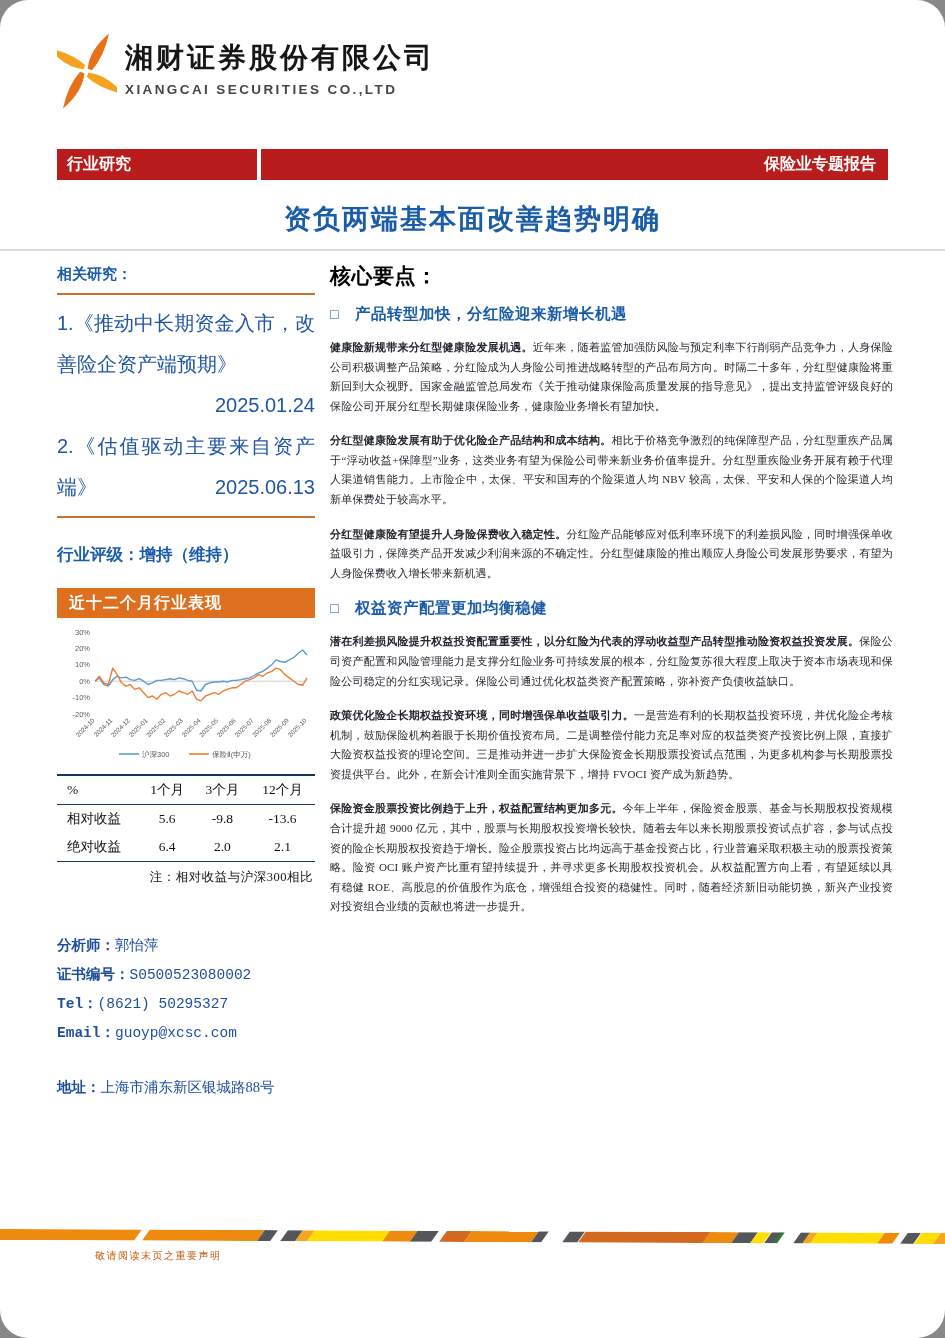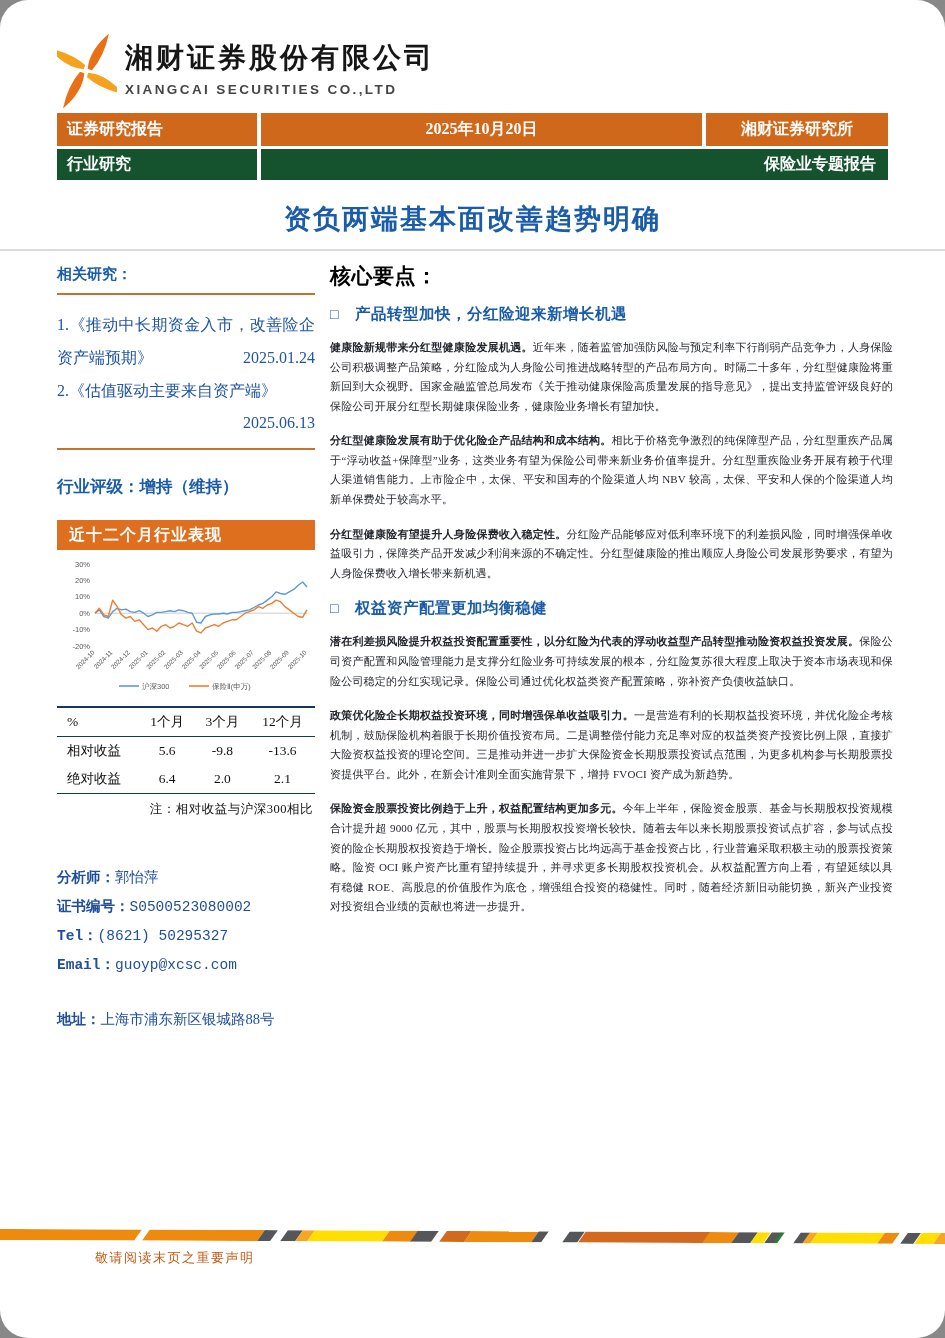--- a/index.html
+++ b/index.html
@@ -11,34 +11,34 @@
   .logo-mark { width:60px; height:76px; }
   .company-block { margin-left:8px; padding-top:6px; }
   .company-cn { font-size:28px; font-weight:bold; color:#161616; letter-spacing:3px; font-family:"Liberation Sans","DejaVu Sans",sans-serif; }
   .company-en { font-size:13.5px; color:#454545; letter-spacing:2.4px; margin-top:5px; font-weight:bold; }
 
   .bar { position:absolute; left:57px; width:831px; display:flex; color:#fff; font-family:"Liberation Serif","DejaVu Serif",serif; font-weight:bold; font-size:16px; }
   .bar1 { top:113px; height:33px; }
   .bar2 { top:149px; height:31px; }
   .bar .cell { display:flex; align-items:center; }
   .bar1 .cell { background:#D0681C; }
-  .bar2 .cell { background:#14532d; }
+  .bar2 .cell { background:#b91c1c; }
   .cell-l { width:200px; padding-left:10px; }
   .cell-gap { width:4px; background:#fff; }
   .cell-c { flex:1; justify-content:center; }
   .cell-r { width:182px; justify-content:center; }
   .cell-rest { flex:1; justify-content:flex-end; padding-right:12px; }
 
   .report-title { position:absolute; top:201px; left:0; width:100%; text-align:center; font-size:27px; font-weight:bold; color:#1A5CA8; letter-spacing:2px; }
   .title-rule { position:absolute; top:249px; left:0; width:945px; height:2px; background:#DBDBDB; }
 
   
   .leftcol { position:absolute; left:57px; top:265px; width:258px; }
   .rel-heading { color:#1A5CA8; font-weight:bold; font-size:15px; margin-bottom:9px; }
-  .rel-box { border-top:2px solid #C4722F; border-bottom:2px solid #C4722F; padding:14px 0 8px; font-family:Liberation Serif, serif; color:#2155A3; font-size:16px; line-height:2.05; }
+  .rel-box { border-top:2px solid #C4722F; border-bottom:2px solid #C4722F; padding:8px 0 8px; font-family:Liberation Sans, sans-serif; color:#2155A3; font-size:20px; line-height:2.05; }
   .rel-item { overflow:hidden; text-align:justify; }
   .rel-date { float:right; }
   .rating { margin-top:26px; color:#1A5CA8; font-weight:bold; font-size:16.5px; }
   .chart-banner { margin-top:22px; height:30px; line-height:30px; background:#DD6F1E; color:#fff; font-weight:bold; font-size:16px; padding-left:12px; font-family:"Liberation Serif","DejaVu Serif",serif; letter-spacing:1px; }
   .chart-wrap { margin-top:4px; }
   .perf-table { width:100%; border-collapse:collapse; margin-top:8px; font-family:"Liberation Serif","DejaVu Serif",serif; font-size:13.5px; color:#111; }
   .perf-table thead tr { border-top:2px solid #17365D; border-bottom:1.5px solid #17365D; }
   .perf-table tbody tr:last-child { border-bottom:1.5px solid #17365D; }
   .perf-table th, .perf-table td { padding:5px 2px; text-align:center; font-weight:normal; }
   .perf-table th:first-child, .perf-table td:first-child { text-align:left; padding-left:10px; width:32%; }
@@ -51,21 +51,21 @@
   .maincol { position:absolute; left:330px; top:262px; width:563px; }
   .core-heading { font-size:21px; font-weight:bold; color:#000; font-family:"Liberation Serif","DejaVu Serif",serif; margin-bottom:14px; letter-spacing:0.5px; }
   .bullet-row { display:flex; gap:16px; color:#1A5CA8; font-weight:bold; font-size:15.5px; margin:8px 0 13px; font-family:"Liberation Serif","DejaVu Serif",serif; letter-spacing:0.5px; }
   .bullet-square { font-size:14px; line-height:1.5; }
   .para { font-family:"Liberation Serif","DejaVu Serif",serif; font-size:11px; line-height:1.78; color:#23262e; text-align:justify; margin-bottom:15px; letter-spacing:0.2px; }
   .para b { font-weight:bold; }
 
   
   .footer-stripe { position:absolute; top:1231px; left:-6px; width:960px; height:11px; display:flex; overflow:hidden; transform:rotate(0.25deg); }
   .footer-stripe .seg { height:100%; transform:skewX(-35deg); }
-  .disclaimer { position:absolute; left:95px; top:1249px; color:#C05A11; font-family:"Liberation Serif","DejaVu Serif",serif; font-size:13px; letter-spacing:1.5px; }
+  .disclaimer { position:absolute; left:95px; top:1249px; color:#C05A11; font-family:"Liberation Serif","DejaVu Serif",serif; font-size:10px; letter-spacing:1.5px; }
 </style>
 </head>
 <body>
 
 <div class="page">
 
   <div class="logo-row">
     <svg class="logo-mark" viewBox="0 0 60 76">
       <g transform="translate(29,38)">
         <path d="M2,-2 Q6,-20 28,-34 Q20,-12 6,0 Z" fill="#E87017" transform="rotate(-8)"></path>
@@ -73,27 +73,20 @@
         <path d="M2,-2 Q6,-20 28,-34 Q20,-12 6,0 Z" fill="#E87017" transform="rotate(172)"></path>
         <path d="M2,-2 Q6,-20 28,-34 Q20,-12 6,0 Z" fill="#F5A31F" transform="rotate(262)"></path>
       </g>
     </svg>
     <div class="company-block">
       <div class="company-cn">湘财证券股份有限公司</div>
       <div class="company-en">XIANGCAI SECURITIES CO.,LTD</div>
     </div>
   </div>
 
-  <div class="bar bar1">
-    <div class="cell cell-l">证券研究报告</div>
-    <div class="cell-gap"></div>
-    <div class="cell cell-c">2025年10月20日</div>
-    <div class="cell-gap"></div>
-    <div class="cell cell-r">湘财证券研究所</div>
-  </div>
   <div class="bar bar2">
     <div class="cell cell-l">行业研究</div>
     <div class="cell-gap"></div>
     <div class="cell cell-rest">保险业专题报告</div>
   </div>
 
   <div class="report-title">资负两端基本面改善趋势明确</div>
   <div class="title-rule"></div>
 
   <div class="leftcol">

